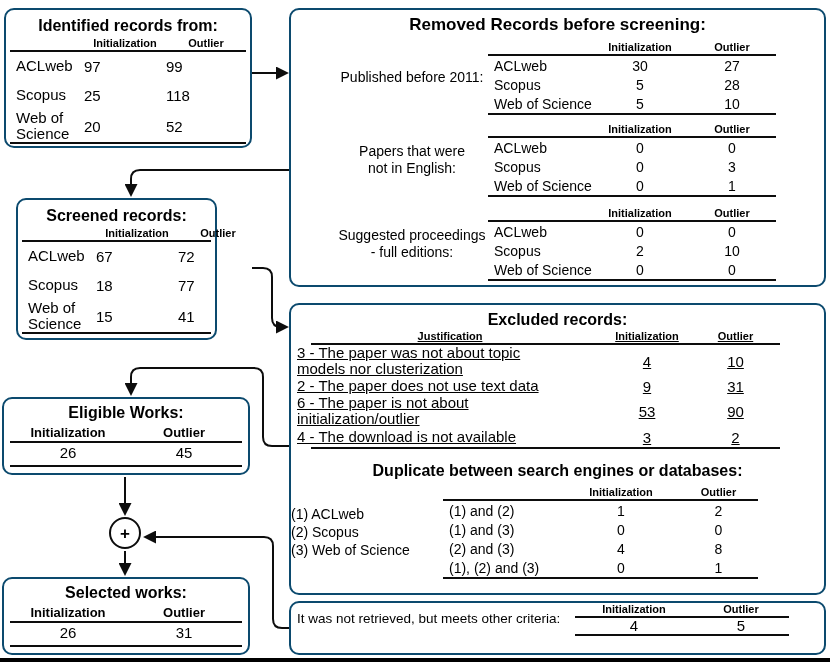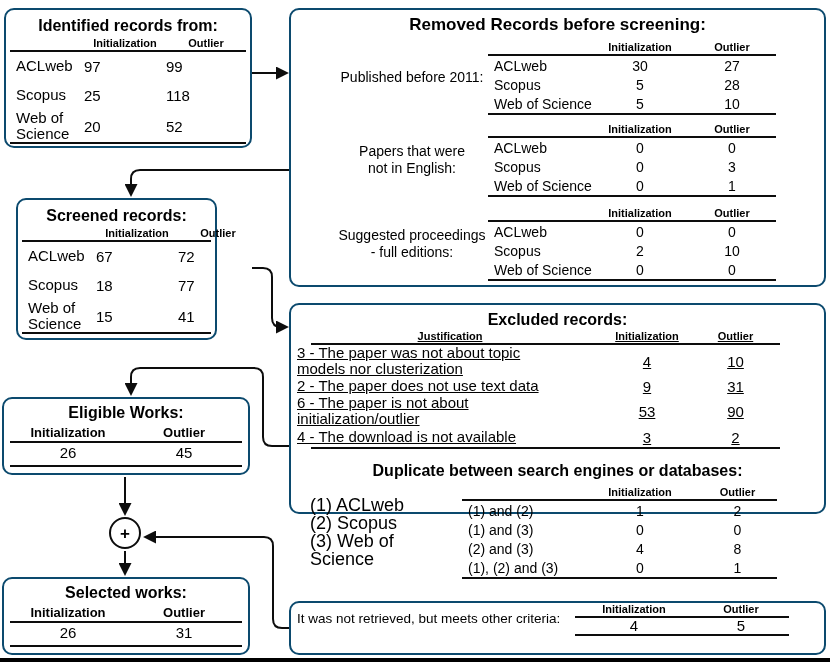--- a/index.html
+++ b/index.html
@@ -47,21 +47,21 @@
   .xtab .rule { margin-left:14px; }
   .xgrid { display:grid; grid-template-columns:306px 88px 89px; align-items:center;text-decoration:underline; }
   .xgrid .hdr { text-align:center; }
   .xrow { font-size:15px; }
   .xrow .just { line-height:16px; }
   .xrow .num { text-align:center; }
   .xr1 { min-height:32px; } .xr2 { min-height:18px; } .xr3 { min-height:32px; } .xr4 { min-height:20px; }
 
   
   .dupsec { display:flex; margin-top:5px; }
-  .duplegend { margin-left:19px; width:152px; align-self:center; font-size:18px; line-height:18px; }
+  .duplegend { width:152px; align-self:center; font-size:14px; line-height:18px; }
   .duptab { width:315px; }
   .dgrid { display:grid; grid-template-columns:120px 116px 79px; align-items:center; }
   .dgrid .hdr { text-align:center; }
   .drow { font-size:14px; min-height:19px; }
   .drow .lab { padding-left:6px; white-space:nowrap; }
   .drow .num { text-align:center; }
 
   
   .incrow { display:flex; }
   .incnote { flex:1; font-size:13.5px; padding:8px 0 0 6px; white-space:nowrap; }
@@ -269,21 +269,21 @@
         <div class="rgrid rrow">
           <div class="lab">Web of Science</div>
           <div class="num">0</div>
           <div class="num">0</div>
         </div>
         <div class="rule"></div>
       </div>
     </div>
   </div>
 
-  <div class="box" style="left:289px;top:303px;width:537px;height:211px;">
+  <div class="box" style="left:289px;top:303px;width:537px;height:292px;">
     <div class="ttl" style="margin-top:5px;">Excluded records:</div>
     <div class="xtab">
       <div class="xgrid" style="margin-top:1px;">
         <div class="hdr">Justification</div>
         <div class="hdr">Initialization</div>
         <div class="hdr">Outlier</div>
       </div>
       <div class="rule"></div>
       <div class="xgrid xrow xr1">
         <div class="just prewrap">3 - The paper was not about topic

